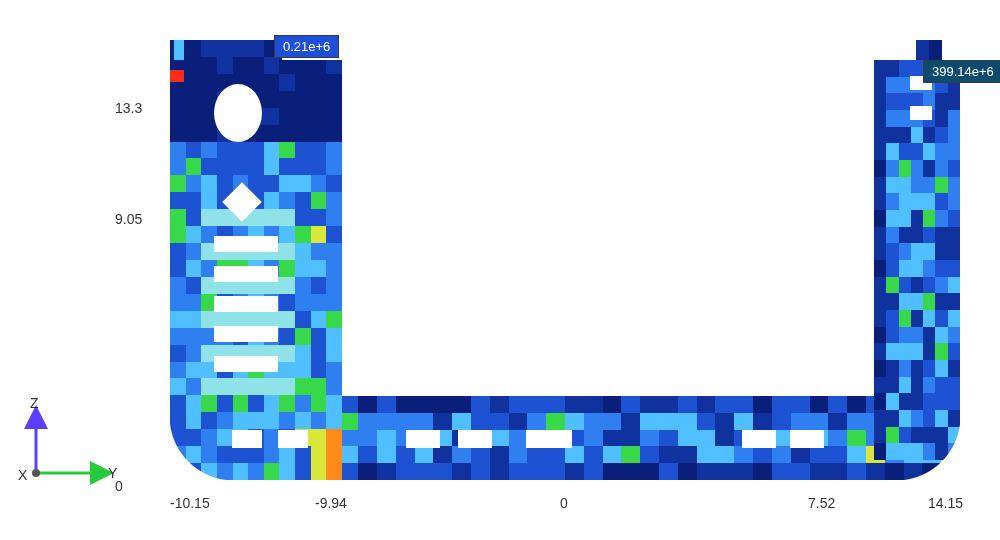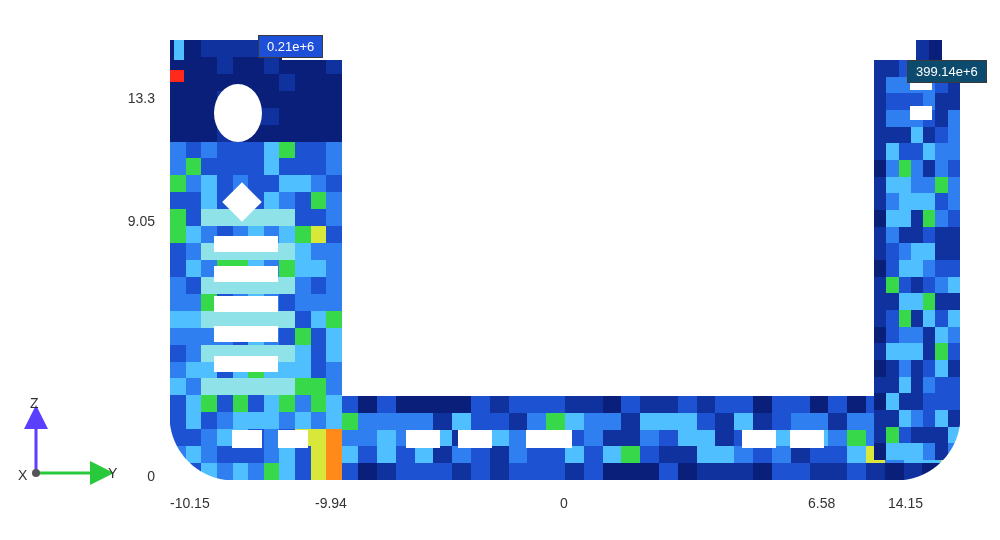--- a/index.html
+++ b/index.html
@@ -25,28 +25,29 @@
     width: 790px;
     height: 440px;
   }
   .x-tick, .y-tick {
     position: absolute;
     font-size: 14px;
     color: #333;
     white-space: nowrap;
   }
   .x-tick { top: 495px; }
-  .y-tick { left: 115px; text-align: right; width: 40px; }
+  .y-tick { left: 115px; text-align: left; width: 40px; margin-top: 10px; }
   .min-label, .max-label {
     position: absolute;
     color: #fff;
     font-size: 13px;
     padding: 3px 8px;
     border: 1px solid #3a3a3a;
     z-index: 50;
+    margin-left: 16px;
   }
   .min-label { background: #1e4fd8; }
   .max-label { background: #0c4a6e; }
   .triad {
     position: absolute;
     left: 18px;
     top: 395px;
     width: 110px;
     height: 90px;
   }
@@ -95,25 +96,25 @@
   }
 </style>
 </head>
 <body>
 
 <div class="stage">
 
   <div class="x-tick" style="left:170px">-10.15</div>
   <div class="x-tick" style="left:315px">-9.94</div>
   <div class="x-tick" style="left:560px">0</div>
-  <div class="x-tick" style="left:808px">6.58</div>
-  <div class="x-tick" style="left:888px">14.15</div>
+  <div class="x-tick" style="left:808px">7.52</div>
+  <div class="x-tick" style="left:928px">14.15</div>
 
   <div class="y-tick" style="top:90px">13.3</div>
-  <div class="y-tick" style="top:213px">9.05</div>
+  <div class="y-tick" style="top:201px">9.05</div>
   <div class="y-tick" style="top:468px">0</div>
 
   <div class="min-label" style="left:258px; top:35px;">0.21e+6</div>
   <div class="max-label" style="left:907px; top:60px;">399.14e+6</div>
 
   <div class="plot-area">
 
     <div class="heat" id="heat-bottom" style="left:0px; bottom:0px; width:790px; height:84px; grid-template-rows:repeat(5,1fr);">
         <div class="row" style="grid-template-columns: repeat(42, 1fr);">
           <div class="c p1"></div>

